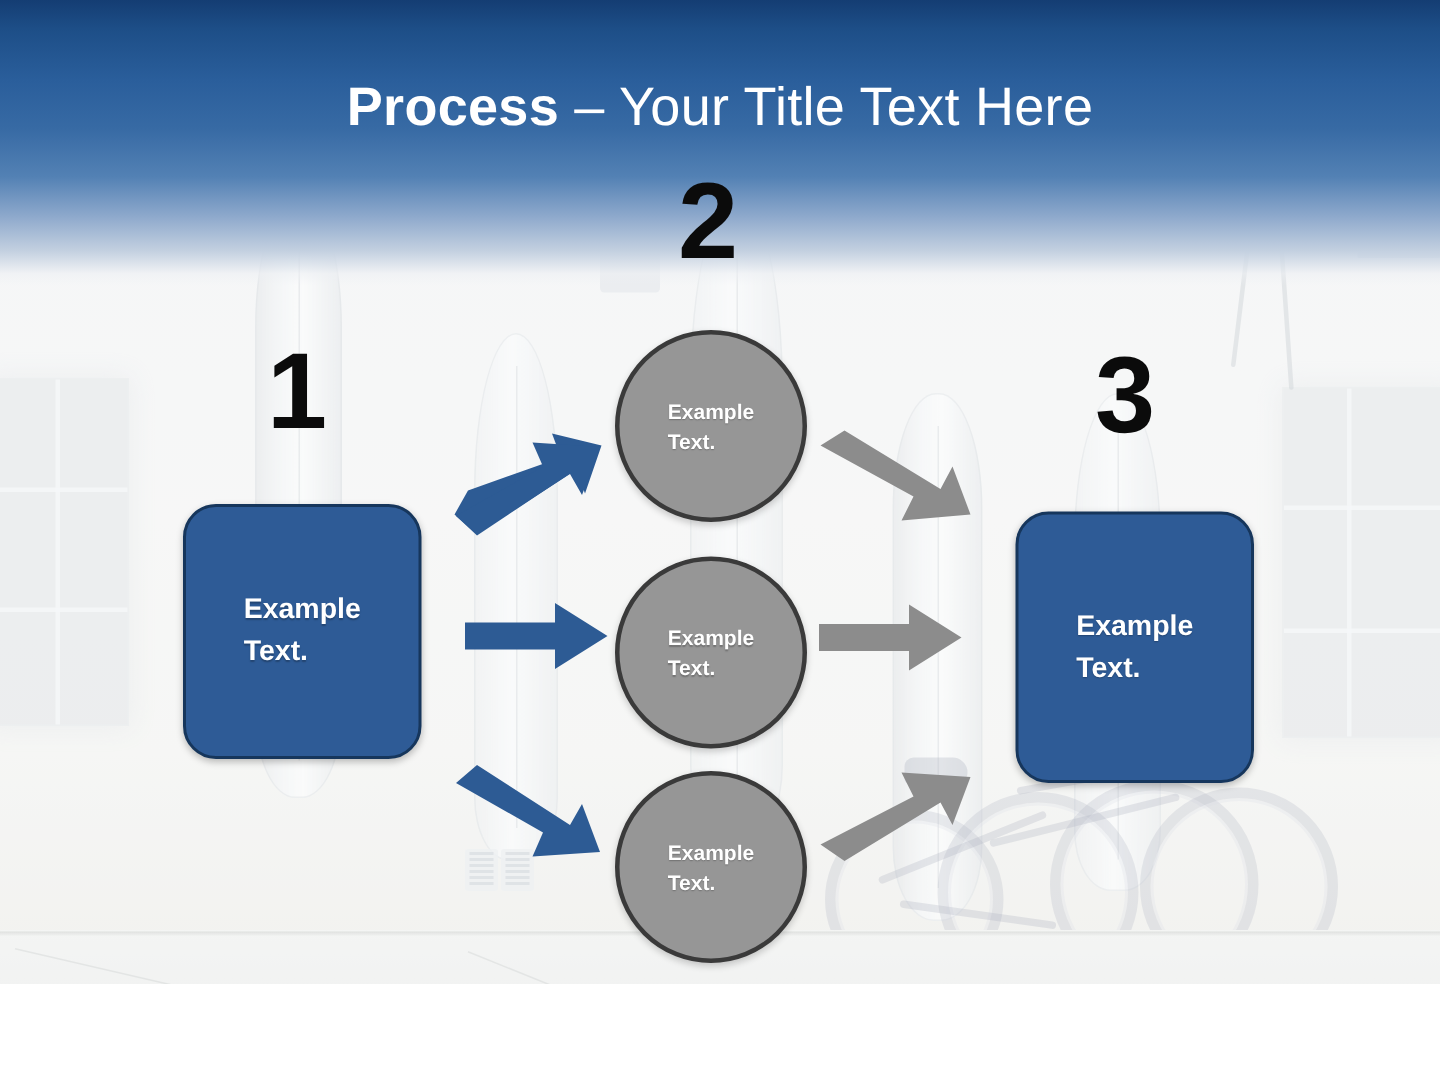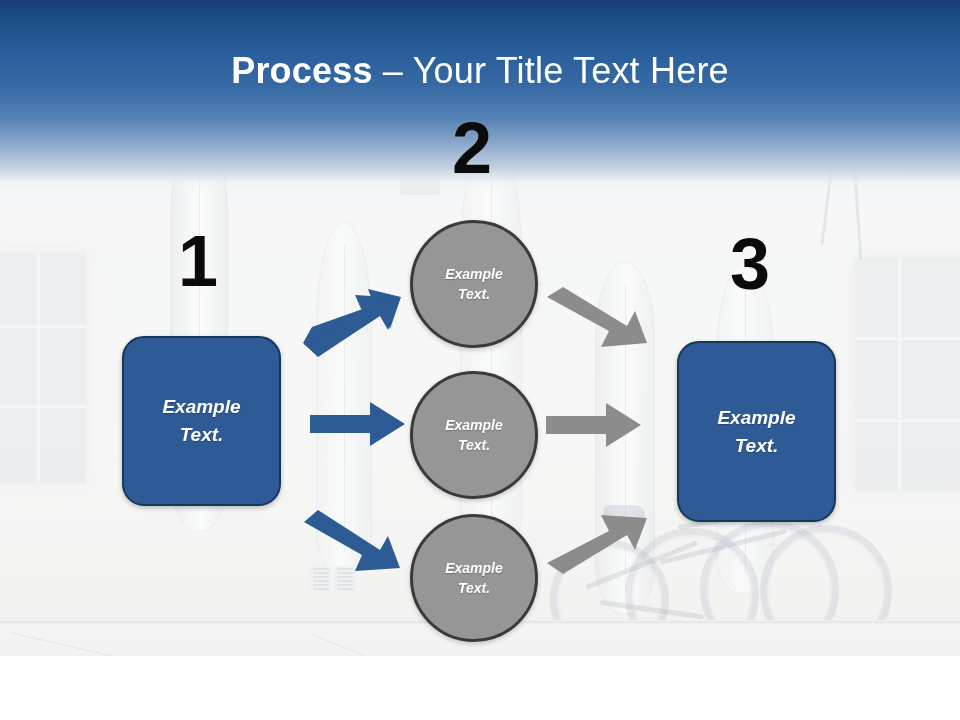--- a/index.html
+++ b/index.html
@@ -210,22 +210,21 @@
     border-radius: 22px;
     display: flex;
     align-items: center;
     justify-content: center;
     box-shadow: 0 2px 5px rgba(0,0,0,0.25);
   }
   .blue-box .label,
   .circle .label {
     color: #ffffff;
     font-weight: bold;
-    font-style: italic;
-    text-align: center;
+    text-align: left;
     line-height: 1.45;
     text-shadow: 0 1px 1px rgba(0,0,0,0.25);
     white-space: pre-line;
   }
   .blue-box .label { font-size: 19px; }
 
   
   .circle {
     position: absolute;
     background: #969696;

